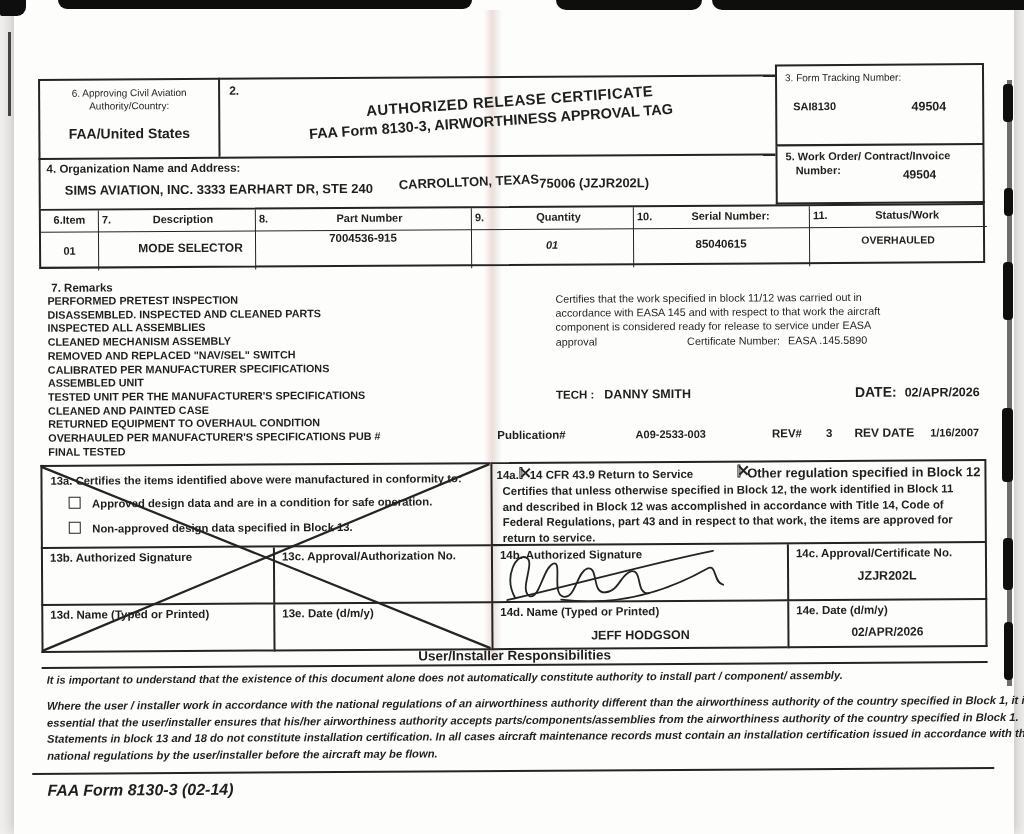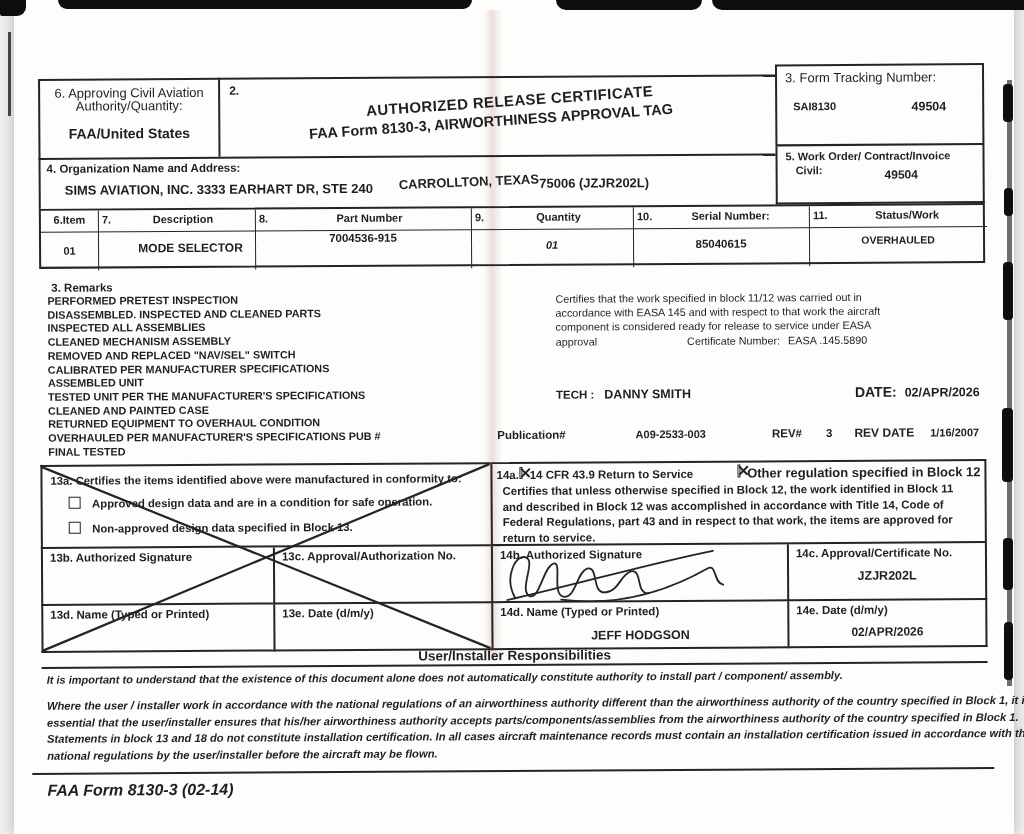--- a/index.html
+++ b/index.html
@@ -3,21 +3,21 @@
 <meta charset="utf-8">
 <style>
   html,body{margin:0;padding:0;}
   body{background:#dddbd8;font-family:"Liberation Sans","DejaVu Sans",sans-serif;}
   #page{position:relative;width:1024px;height:834px;background:#f2f0ee;overflow:hidden;}
   .paper{position:absolute;left:14px;top:0;width:1000px;height:834px;background:#fdfdfb;box-shadow:0 0 14px rgba(0,0,0,.25);}
   .form{position:absolute;left:0;top:0;width:1024px;height:834px;transform:rotate(-0.35deg);transform-origin:512px 400px;color:#1f1f1f;}
   .blk{position:absolute;box-sizing:border-box;}
   .bt{border-top:2px solid #242424;} .bb{border-bottom:2px solid #242424;}
   .bl{border-left:2px solid #242424;} .br{border-right:2px solid #242424;}
-  .sm{font-size:13px;line-height:12.5px;}
+  .sm{font-size:10px;line-height:12.5px;}
   .b{font-weight:bold;}
   .ctr{text-align:center;}
   .artifact{position:absolute;background:#0e0e0e;}
   .fold{position:absolute;background:linear-gradient(90deg,rgba(90,60,55,0) 0%,rgba(205,150,140,.30) 45%,rgba(120,80,70,.12) 60%,rgba(90,60,55,0) 100%);filter:blur(.6px);}
   .cb{display:inline-block;width:10px;height:10px;border:1.6px solid #242424;position:relative;vertical-align:-1px;margin-right:7px;background:#fff;}
   .cb.checked::before,.cb.checked::after{content:"";position:absolute;left:-1px;top:4px;width:12px;height:1.6px;background:#242424;}
   .cb.checked::before{transform:rotate(45deg);} .cb.checked::after{transform:rotate(-45deg);}
   .hdr-cell{display:flex;align-items:flex-start;font-weight:bold;font-size:11px;padding:3px 4px 0 4px;}
   .hdr-cell .num{margin-right:4px;}
   .hdr-cell .cap{flex:1;text-align:center;}
@@ -47,21 +47,21 @@
   <div class="artifact" style="left:1002px;top:408px;width:11px;height:74px;border-radius:4px;"></div>
   <div class="artifact" style="left:1003px;top:538px;width:10px;height:52px;border-radius:4px;"></div>
   <div class="artifact" style="left:1004px;top:622px;width:9px;height:58px;border-radius:4px;"></div>
 
   <div class="fold" style="left:484px;top:10px;width:18px;height:650px;"></div>
 
   <div class="form">
 
     <div class="blk bt bl br" style="left:40px;top:76px;width:182px;height:79px;padding-top:7px;">
       <div class="sm ctr">6. Approving Civil Aviation</div>
-      <div class="sm ctr">Authority/Quantity:</div>
+      <div class="sm ctr">Authority/Country:</div>
       <div class="b ctr" style="font-size:14px;margin-top:13px;">FAA/United States</div>
     </div>
 
     <div class="blk bt" style="left:222px;top:76px;width:555px;height:79px;">
       <div class="b" style="position:absolute;left:9px;top:4px;font-size:12px;">2.</div>
       <div style="position:absolute;left:30px;top:14px;width:520px;transform:rotate(-3.6deg);">
         <div class="b ctr" style="font-size:15px;letter-spacing:.4px;">AUTHORIZED RELEASE CERTIFICATE</div>
         <div class="b ctr" style="font-size:14.5px;margin-top:3px;margin-left:-40px;">FAA Form 8130-3, AIRWORTHINESS APPROVAL TAG</div>
       </div>
     </div>
@@ -79,21 +79,21 @@
       <div style="display:flex;align-items:flex-start;margin-top:8px;padding-left:18px;white-space:nowrap;">
         <span class="b" style="font-size:13px;">SIMS AVIATION,  INC.   3333 EARHART DR, STE 240</span>
         <span class="b" style="font-size:13px;margin-left:26px;transform:translateY(-6px) rotate(-2deg);">CARROLLTON, TEXAS</span>
         <span class="b" style="font-size:13px;transform:translateY(-4px);">75006 (JZJR202L)</span>
       </div>
     </div>
 
     <div class="blk bl br bb" style="left:777px;top:148px;width:209px;height:58px;padding:4px 8px;">
       <div class="b" style="font-size:11px;">5. Work Order/ Contract/Invoice</div>
       <div style="display:flex;margin-top:2px;">
-        <span class="b" style="font-size:11px;margin-left:10px;">Civil:</span>
+        <span class="b" style="font-size:11px;margin-left:10px;">Number:</span>
         <span class="b" style="font-size:12px;margin-left:62px;margin-top:4px;">49504</span>
       </div>
     </div>
 
     <div class="blk bt bl br bb" style="left:40px;top:206px;width:946px;height:60px;">
 
       <div class="blk" style="left:57px;top:0;width:0;height:60px;border-left:1.8px solid #242424;"></div>
       <div class="blk" style="left:214px;top:0;width:0;height:60px;border-left:1.8px solid #242424;"></div>
       <div class="blk" style="left:430px;top:0;width:0;height:60px;border-left:1.8px solid #242424;"></div>
       <div class="blk" style="left:592px;top:0;width:0;height:60px;border-left:1.8px solid #242424;"></div>
@@ -125,21 +125,21 @@
 
       <div class="blk b ctr" style="left:0;top:34px;width:57px;font-size:11px;">01</div>
       <div class="blk b ctr" style="left:57px;top:31px;width:185px;font-size:12px;">MODE SELECTOR</div>
       <div class="blk b ctr" style="left:214px;top:23px;width:216px;font-size:11.5px;">7004536-915</div>
       <div class="blk b ctr" style="left:430px;top:31px;width:162px;font-size:11px;font-style:italic;">01</div>
       <div class="blk b ctr" style="left:592px;top:31px;width:176px;font-size:11.5px;">85040615</div>
       <div class="blk b ctr" style="left:768px;top:28px;width:178px;font-size:10.5px;">OVERHAULED</div>
     </div>
 
     <div class="blk" style="left:40px;top:266px;width:946px;height:196px;">
-      <div class="b" style="position:absolute;left:12px;top:13px;font-size:11.5px;">3. Remarks</div>
+      <div class="b" style="position:absolute;left:12px;top:13px;font-size:11.5px;">7. Remarks</div>
       <div style="position:absolute;left:8px;top:26px;">
         <div class="remark">PERFORMED PRETEST INSPECTION</div>
         <div class="remark">DISASSEMBLED. INSPECTED AND CLEANED PARTS</div>
         <div class="remark">INSPECTED ALL ASSEMBLIES</div>
         <div class="remark">CLEANED MECHANISM ASSEMBLY</div>
         <div class="remark">REMOVED AND REPLACED "NAV/SEL" SWITCH</div>
         <div class="remark">CALIBRATED PER MANUFACTURER SPECIFICATIONS</div>
         <div class="remark">ASSEMBLED UNIT</div>
         <div class="remark">TESTED UNIT PER THE MANUFACTURER'S SPECIFICATIONS</div>
         <div class="remark">CLEANED AND PAINTED CASE</div>

